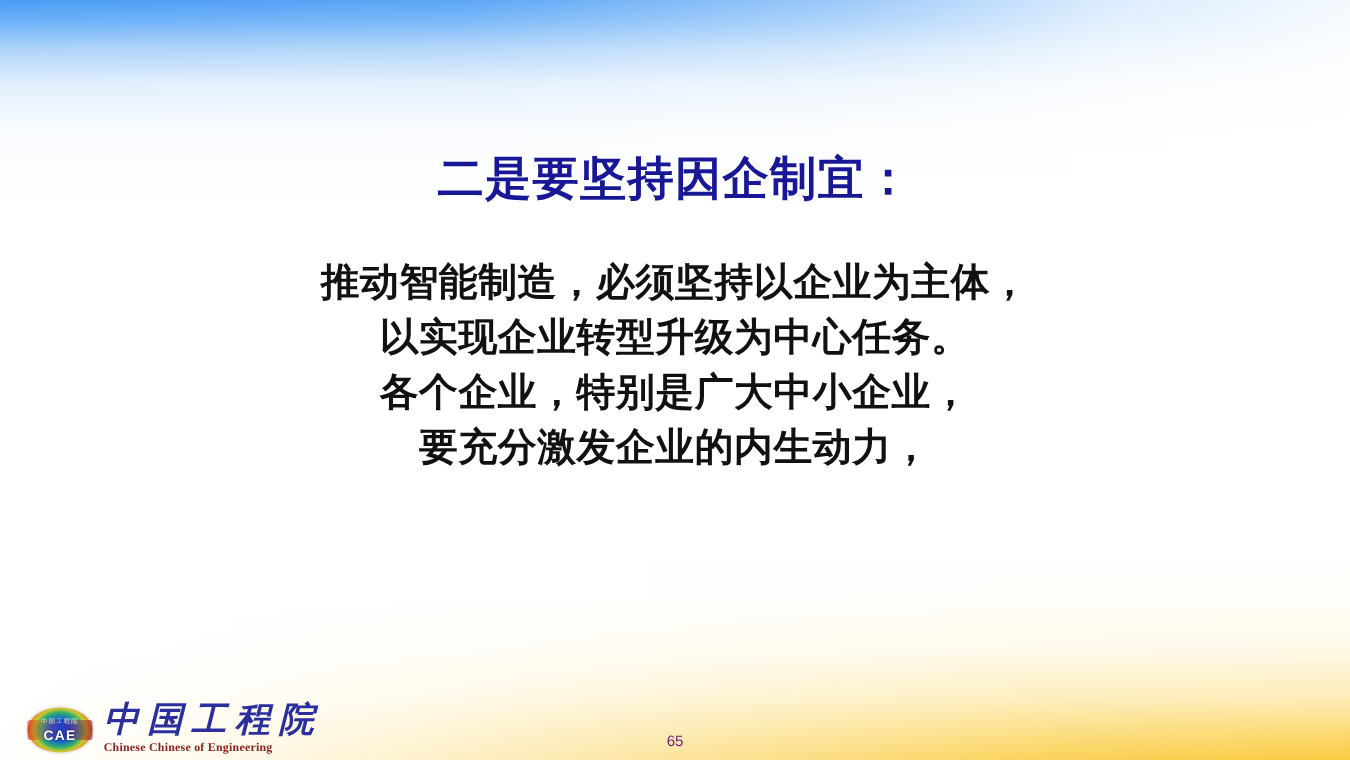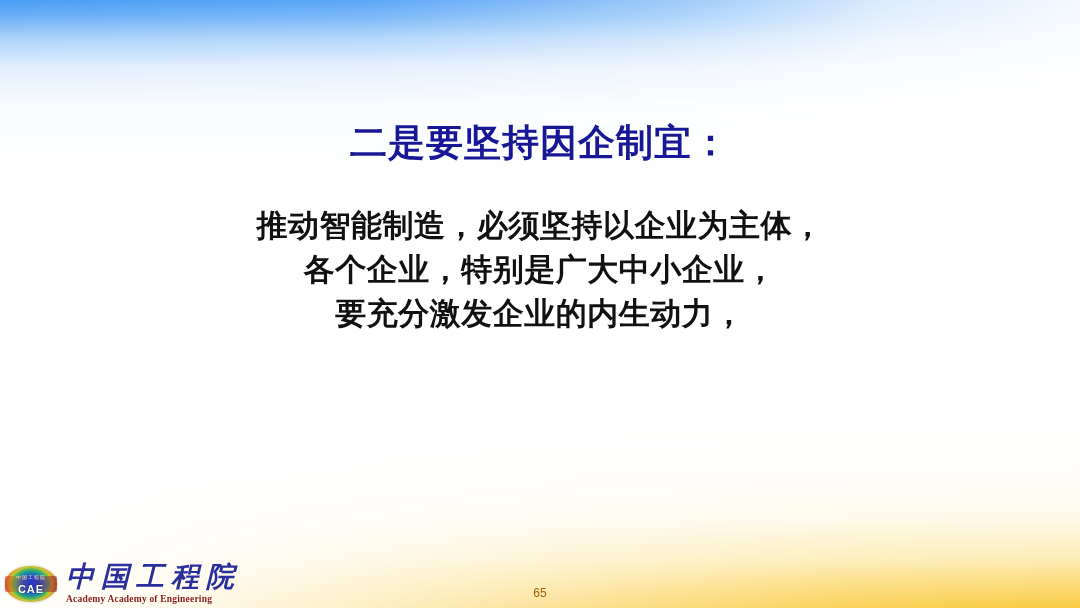--- a/index.html
+++ b/index.html
@@ -123,21 +123,21 @@
     line-height: 44px;
     color: #111111;
     letter-spacing: 0.5px;
     white-space: nowrap;
     text-align: center;
   }
 
   
   .logo {
     position: absolute;
-    left: 5px;
+    left: 22px;
     bottom: 2px;
     display: flex;
     align-items: flex-start;
     z-index: 8;
   }
 
   .logo-emblem {
     position: relative;
     width: 52px;
     height: 44px;
@@ -230,54 +230,55 @@
   }
 
   .page-number {
     position: absolute;
     left: 0;
     right: 0;
     bottom: 8px;
     text-align: center;
     font-family: "Liberation Sans", sans-serif;
     font-size: 12px;
-    color: #a16207;
+    color: #701a75;
     z-index: 8;
   }
 </style>
 </head>
 <body>
 
 <div id="slide">
 
   <div class="bg-base"></div>
   <div class="bg-blue"></div>
   <div class="bg-blue-fade"></div>
   <div class="bg-gold"></div>
   <div class="bg-gold-fade"></div>
 
   <div class="content">
 
     <div class="slide-title">二是要坚持因企制宜：</div>
 
     <div class="body-block">
       <div class="body-line">推动智能制造，必须坚持以企业为主体，</div>
+      <div class="body-line">以实现企业转型升级为中心任务。</div>
       <div class="body-line">各个企业，特别是广大中小企业，</div>
       <div class="body-line">要充分激发企业的内生动力，</div>
     </div>
 
     <div class="logo">
       <div class="logo-emblem">
         <div class="emblem-disc"></div>
         <div class="emblem-band"></div>
         <div class="emblem-micro">中国工程院</div>
         <div class="emblem-cae">CAE</div>
       </div>
       <div class="logo-text">
         <div class="logo-cn">中国工程院</div>
-        <div class="logo-en">Academy Academy of Engineering</div>
+        <div class="logo-en">Chinese Chinese of Engineering</div>
       </div>
     </div>
 
     <div class="page-number">65</div>
 
   </div>
 </div>
 
 </body></html>

